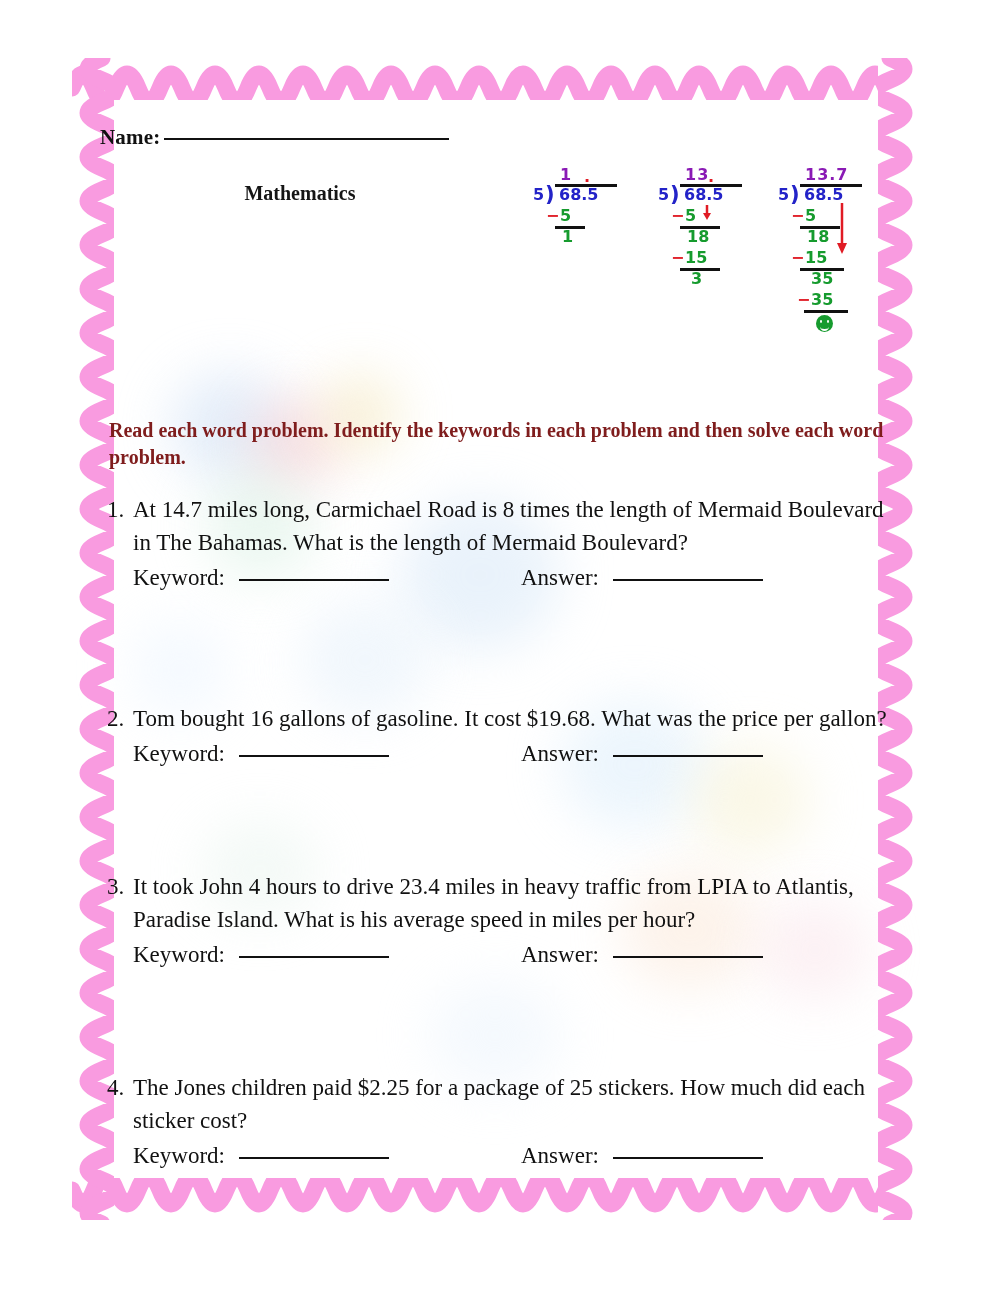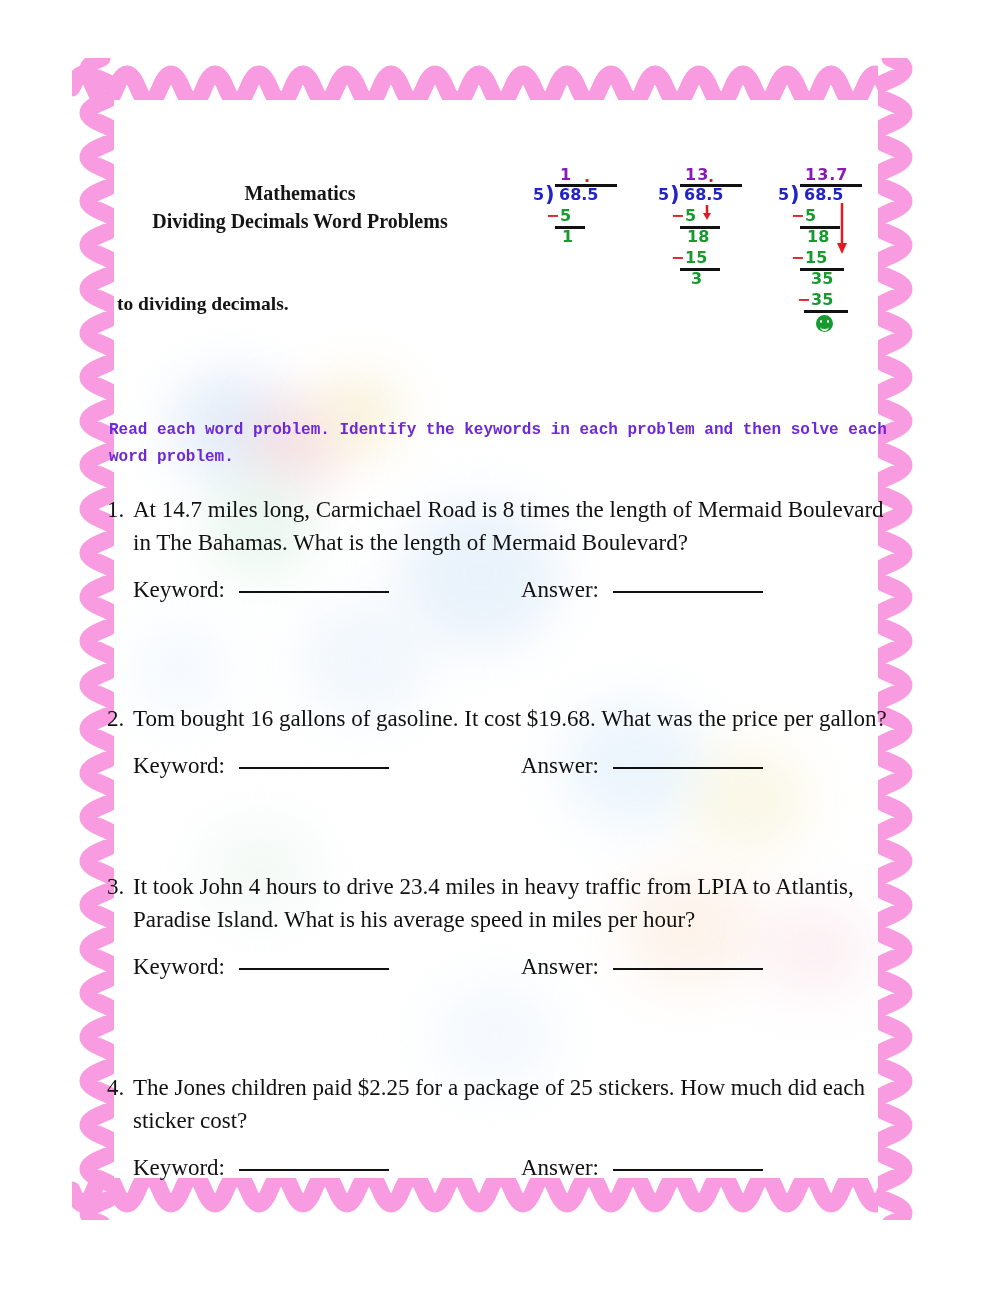--- a/index.html
+++ b/index.html
@@ -188,25 +188,25 @@
     white-space: pre;
   }
   #so-line .so-word { color: #101010; font-family: "Liberation Sans", sans-serif; font-size:17px;}
 
   
   #directions {
     position: absolute;
     left: 14px;
     top: 312px;
     width: 790px;
-    font-family: Liberation Mono, monospace;
-    font-weight: bold;
-    font-size: 16px;
+    font-family: Liberation Serif, serif;
+    font-weight: bold;
+    font-size: 20px;
     line-height: 27px;
-    color: #6d28d9;
+    color: #7f1d1d;
   }
 
   
   .problem {
     position: absolute;
     left: 12px;
     width: 800px;
   }
   #problem-1 { top: 388px; }
   #problem-2 { top: 597px; }
@@ -222,21 +222,21 @@
   }
   .problem-number {
     width: 26px;
     flex: 0 0 26px;
     text-align: left;
   }
   .problem-text { flex: 1 1 auto; }
 
   .answer-row {
     position: relative;
-    margin-top: 18px;
+    margin-top: 6px;
     height: 34px;
     font-family: "Liberation Serif", serif;
     font-size: 23px;
     color: #111111;
   }
   .answer-field { position: absolute; white-space: nowrap; }
   .answer-field.keyword { left: 26px; }
   .answer-field.answer  { left: 414px; }
   .answer-field .blank-rule { width: 150px; margin-left: 8px; border-bottom-width: 2.5px; }
 
@@ -311,29 +311,31 @@
     <path d="M12,0 Q40,11 12,22 T12,44 T12,66 T12,88 T12,110 T12,132 T12,154 T12,176 T12,198 T12,220
              T12,242 T12,264 T12,286 T12,308 T12,330 T12,352 T12,374 T12,396 T12,418 T12,440 T12,462
              T12,484 T12,506 T12,528 T12,550 T12,572 T12,594 T12,616 T12,638 T12,660 T12,682 T12,704
              T12,726 T12,748 T12,770 T12,792 T12,814 T12,836 T12,858 T12,880 T12,902 T12,924 T12,946
              T12,968 T12,990 T12,1012 T12,1034 T12,1056 T12,1078 T12,1100 T12,1122 T12,1144 T12,1166" fill="none" stroke="#f99be0" stroke-width="17" stroke-linecap="round"></path>
   </svg>
 
   <div id="content">
 
     <div class="namedate-row">
+      <span id="name-field-wrap">
+        <span class="field-label">Name:</span>
+        <span class="blank-rule" id="name-blank"></span>
+      </span>
     </div>
 
     <div id="title-block">
       <div>Mathematics</div>
-      <div>Dividing Decimals Word Problems</div>
     </div>
 
     <div id="remember-note">
-      <span class="ln2">to dividing decimals.</span>
     </div>
 
     <div id="examples">
 
       <div class="division" id="division-1">
         <span class="quot purp" style="left:27px; top:0;">1</span>
         <span class="quot red" style="left:51px; top:2px;">.</span>
         <div class="vinc" style="left:22px; top:17px; width:62px;"></div>
         <span class="divrow blue" style="left:0; top:20px;">5</span>
         <span class="divrow bracket" style="left:12px; top:17px;">)</span>

